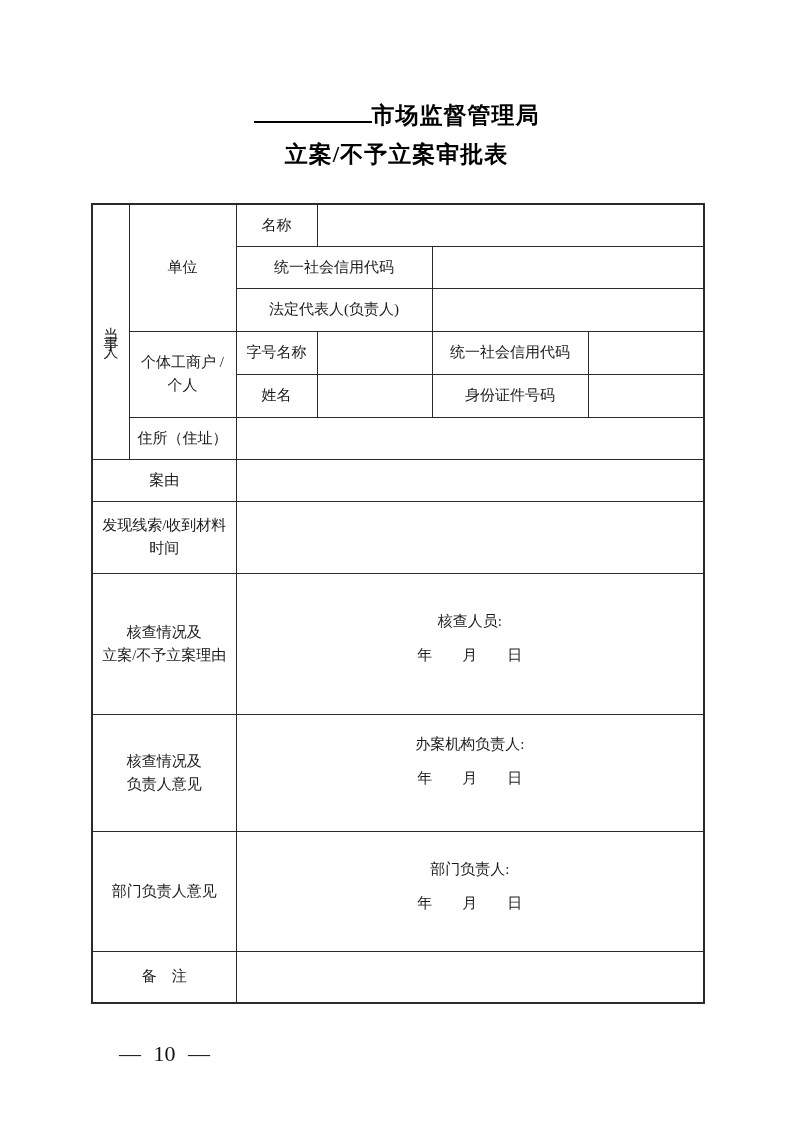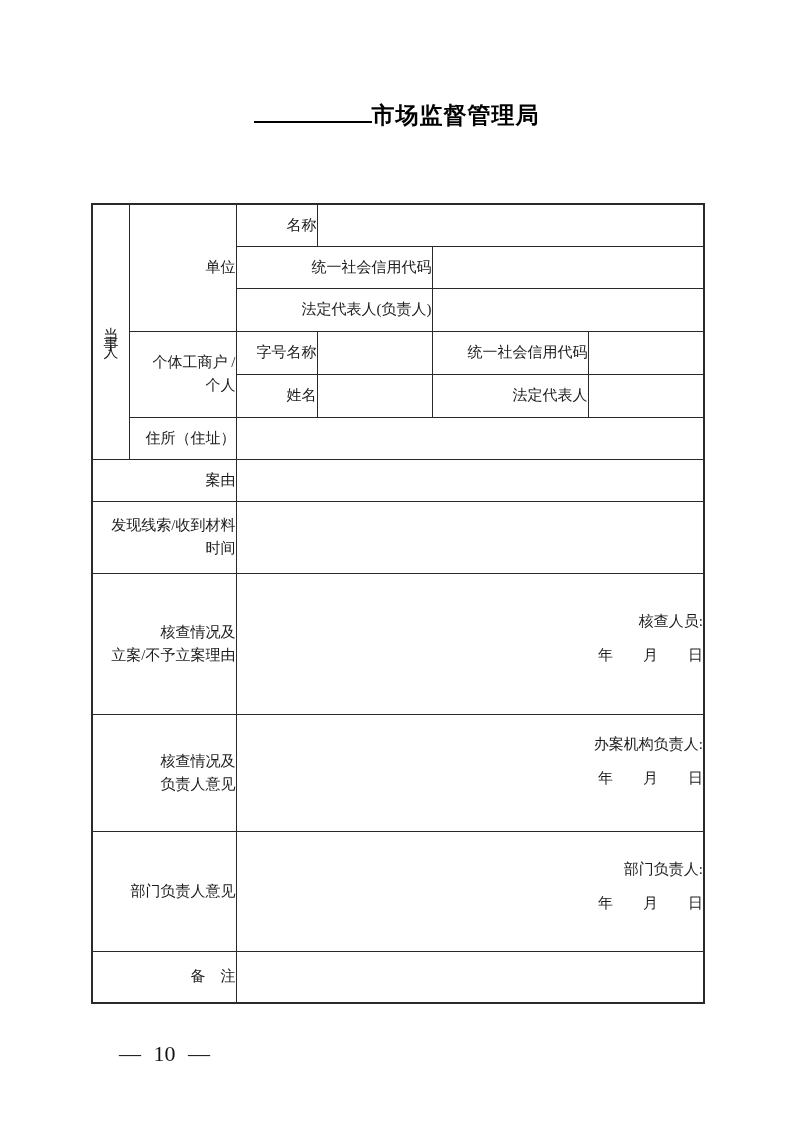--- a/index.html
+++ b/index.html
@@ -40,21 +40,21 @@
     left: 91px;
     width: 612px;
     table-layout: fixed;
     border-collapse: collapse;
     border: 2px solid #2a2a2a;
     font-size: 15px;
   }
   table.form-table td {
     border: 1px solid #2a2a2a;
     padding: 0;
-    text-align: right;
+    text-align: center;
     vertical-align: middle;
     line-height: 23px;
     overflow: hidden;
   }
   tr.r1  { height: 42px; }
   tr.r2  { height: 42px; }
   tr.r3  { height: 43px; }
   tr.r4  { height: 43px; }
   tr.r5  { height: 43px; }
   tr.r6  { height: 42px; }
@@ -93,20 +93,21 @@
     color: #111;
   }
 </style>
 </head>
 <body>
 
 <div class="page">
 
   <div class="doc-title">
     <div><span class="title-blank"></span><span>市场监督管理局</span></div>
+    <div>立案/不予立案审批表</div>
   </div>
 
   <table class="form-table">
     <colgroup>
       <col style="width:37px">
       <col style="width:107px">
       <col style="width:81px">
       <col style="width:115px">
       <col style="width:156px">
       <col style="width:116px">
@@ -132,21 +133,21 @@
           <div>个人</div>
         </td>
         <td>字号名称</td>
         <td></td>
         <td>统一社会信用代码</td>
         <td></td>
       </tr>
       <tr class="r5">
         <td>姓名</td>
         <td></td>
-        <td>法定代表人</td>
+        <td>身份证件号码</td>
         <td></td>
       </tr>
       <tr class="r6">
         <td>住所（住址）</td>
         <td colspan="4"></td>
       </tr>
       <tr class="r7">
         <td colspan="2">案由</td>
         <td colspan="4"></td>
       </tr>

